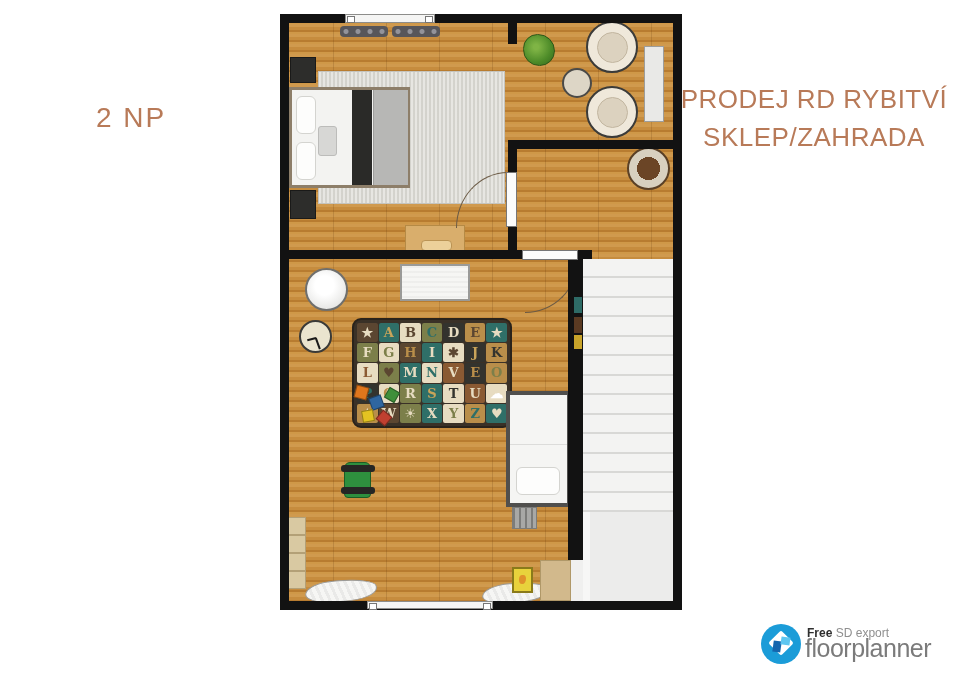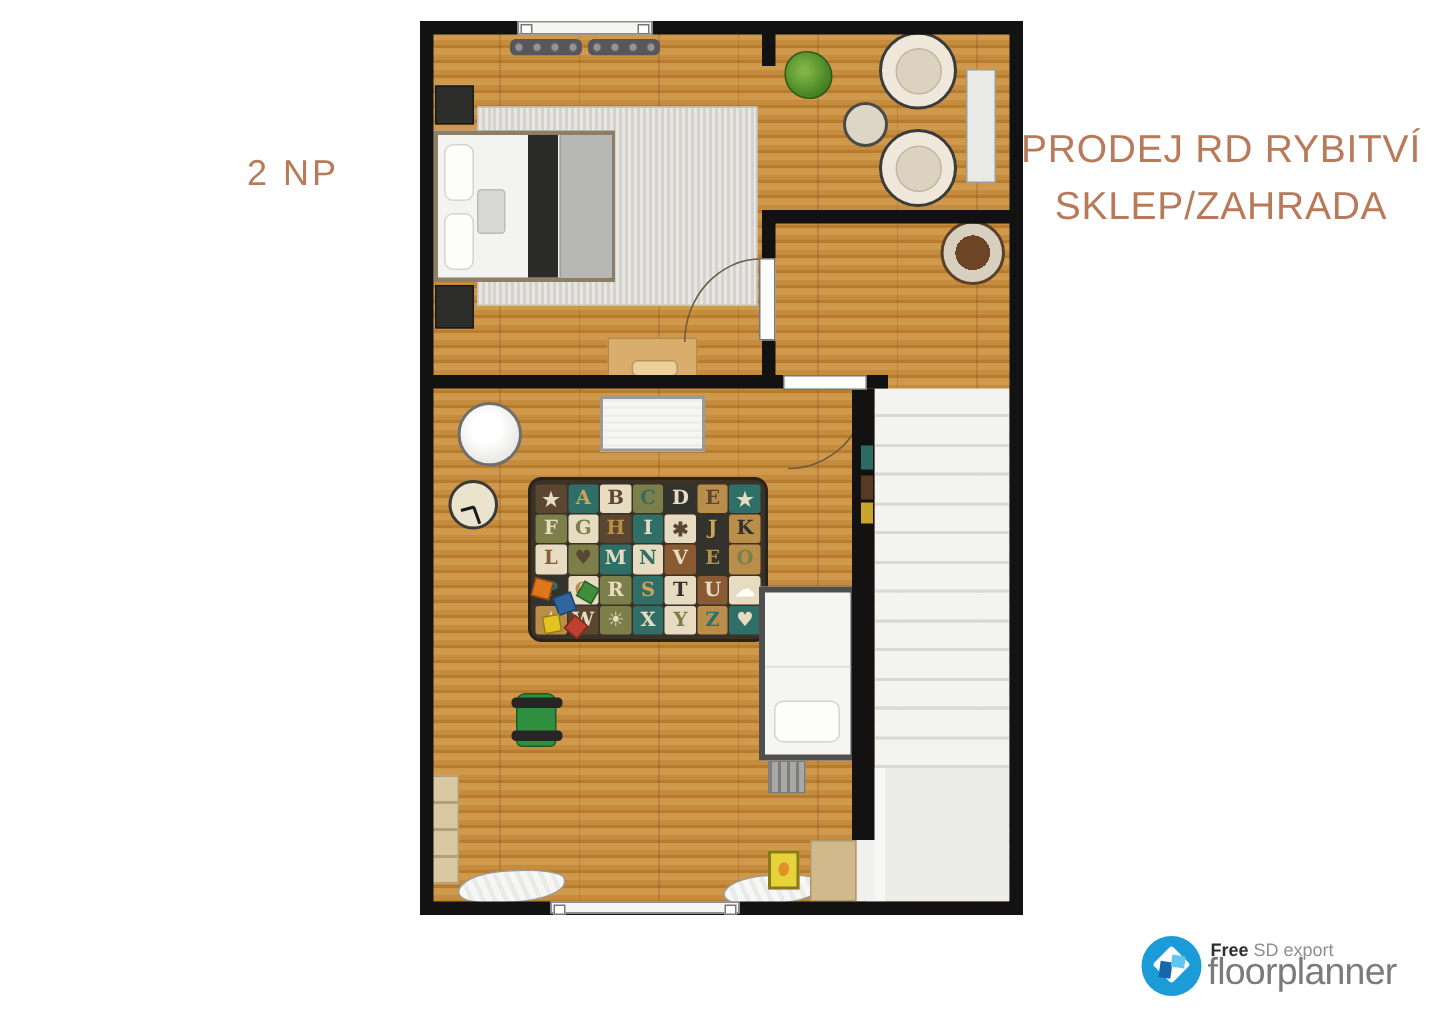--- a/index.html
+++ b/index.html
@@ -1,21 +1,21 @@
 <!DOCTYPE html>
 <html><head>
 <meta charset="utf-8">
 <style>
   html,body{margin:0;padding:0;}
   body{width:960px;height:679px;position:relative;background:#ffffff;overflow:hidden;
        font-family:"Liberation Sans",sans-serif;}
   .abs{position:absolute;}
 
   
-  .floor-label{left:96px;top:102px;width:130px;text-align:right;font-size:24px;
+  .floor-label{left:96px;top:102px;width:130px;text-align:left;font-size:28px;
                letter-spacing:2px;color:#b87a58;}
   .title-block{left:668px;top:80px;width:292px;text-align:center;color:#b87a58;
                font-size:26px;line-height:38px;letter-spacing:0.5px;}
 
   
   .plan{left:280px;top:14px;width:402px;height:596px;
         background-color:#c28a3c;
         background-image:
           repeating-linear-gradient(90deg, rgba(90,50,10,0.18) 0 1px, rgba(0,0,0,0) 1px 53px),
           repeating-linear-gradient(180deg, #d09a4e 0 3px, #c68c3e 3px 6px, #b87c30 6px 8px, #cf9848 8px 10px);}

